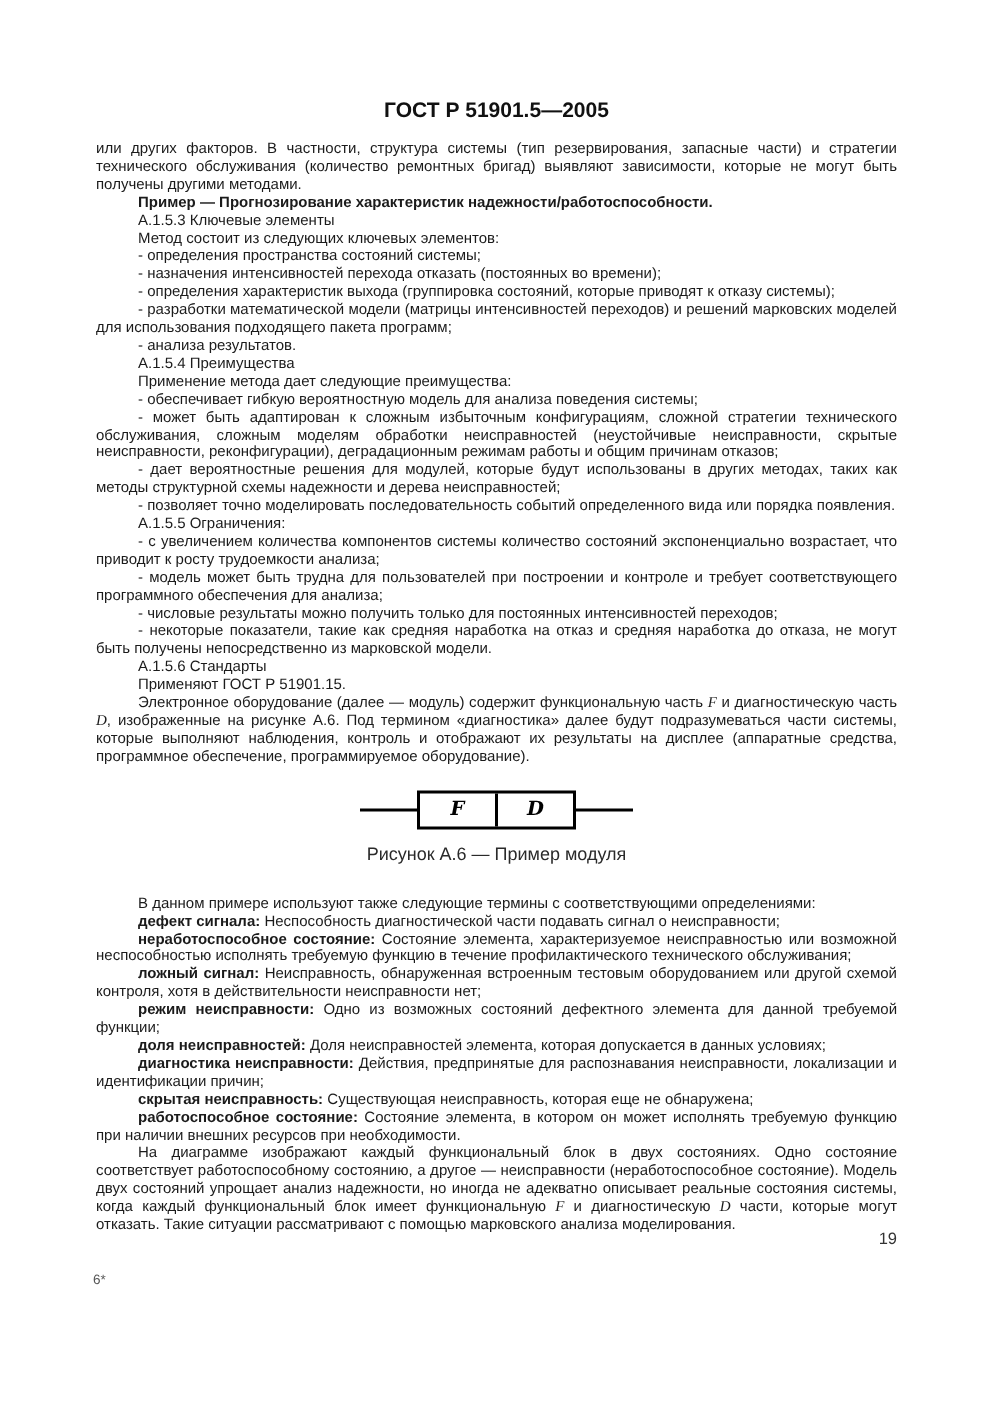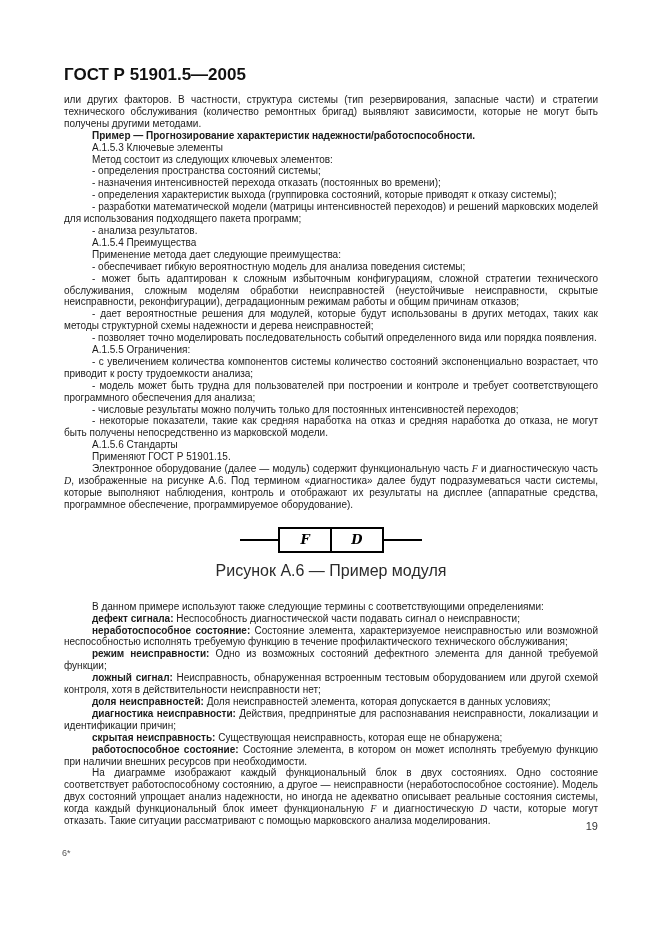--- a/index.html
+++ b/index.html
@@ -2,39 +2,39 @@
 <html lang="ru"><head>
 <meta charset="utf-8">
 <style>
   html,body { margin:0; padding:0; background:#ffffff; }
   .page {
     position:relative; width:662px; height:936px; background:#ffffff;
     font-family:"Liberation Sans", sans-serif; color:#1b1b1b; overflow:hidden;
   }
   .doc-header {
     position:absolute; top:65px; left:64px; right:64px;
-    text-align:left; font-weight:bold; font-size:17px; color:#111;
+    text-align:center; font-weight:bold; font-size:14px; color:#111;
   }
   .content { position:absolute; top:94px; left:64px; width:534px; }
   .para {
     margin:0; text-indent:28px; text-align:justify;
     font-size:10px; line-height:11.9px;
   }
   .para.noindent { text-indent:0; }
   .run-b { font-weight:bold;margin-top:27px; }
   .run-i { font-style:italic; font-family:"Liberation Serif", serif; }
   .figure-row { display:flex; align-items:center; justify-content:center; margin-top:16px; }
   .wire { width:38px; height:2px; background:#000; }
   .module-box { display:flex; border:2px solid #000; background:#fff; }
   .module-cell {
     width:50px; height:22px; display:flex; align-items:center; justify-content:center;
     font-family:"DejaVu Serif", serif; font-style:italic; font-weight:bold; font-size:13px; color:#000;
   }
   .module-cell + .module-cell { border-left:2px solid #000; }
-  .figure-caption { text-align:center; font-size:16px; color:#2a2a2a; margin:9px 0 21px; }
+  .figure-caption { text-align:center; font-size:12px; color:#2a2a2a; margin:9px 0 21px; }
   .footer-mark { position:absolute; left:62px; top:848px; font-size:9px; color:#555; }
   .footer-page { position:absolute; right:64px; top:820px; font-size:11px; color:#333; }
 </style>
 </head>
 <body>
 
 <div class="page">
 
   <div class="doc-header">ГОСТ Р 51901.5—2005</div>
 
@@ -73,22 +73,22 @@
         <div class="module-cell">D</div>
       </div>
       <div class="wire"></div>
     </div>
     <div class="figure-caption">Рисунок А.6 — Пример модуля</div>
 
     <div id="text-bottom">
         <p class="para"><span>В данном примере используют также следующие термины с соответствующими определениями:</span></p>
         <p class="para"><span class="run-b">дефект сигнала:</span><span> Неспособность диагностической части подавать сигнал о неисправности;</span></p>
         <p class="para"><span class="run-b">неработоспособное состояние:</span><span> Состояние элемента, характеризуемое неисправностью или возможной неспособностью исполнять требуемую функцию в течение профилактического технического обслуживания;</span></p>
+        <p class="para"><span class="run-b">ложный сигнал:</span><span> Неисправность, обнаруженная встроенным тестовым оборудованием или другой схемой контроля, хотя в действительности неисправности нет;</span></p>
         <p class="para"><span class="run-b">режим неисправности:</span><span> Одно из возможных состояний дефектного элемента для данной требуемой функции;</span></p>
-        <p class="para"><span class="run-b">ложный сигнал:</span><span> Неисправность, обнаруженная встроенным тестовым оборудованием или другой схемой контроля, хотя в действительности неисправности нет;</span></p>
         <p class="para"><span class="run-b">доля неисправностей:</span><span> Доля неисправностей элемента, которая допускается в данных условиях;</span></p>
         <p class="para"><span class="run-b">диагностика неисправности:</span><span> Действия, предпринятые для распознавания неисправности, локализации и идентификации причин;</span></p>
         <p class="para"><span class="run-b">скрытая неисправность:</span><span> Существующая неисправность, которая еще не обнаружена;</span></p>
         <p class="para"><span class="run-b">работоспособное состояние:</span><span> Состояние элемента, в котором он может исполнять требуемую функцию при наличии внешних ресурсов при необходимости.</span></p>
         <p class="para"><span>На диаграмме изображают каждый функциональный блок в двух состояниях. Одно состояние соответствует работоспособному состоянию, а другое — неисправности (неработоспособное состояние). Модель двух состояний упрощает анализ надежности, но иногда не адекватно описывает реальные состояния системы, когда каждый функциональный блок имеет функциональную </span><span class="run-i">F</span><span> и диагностическую </span><span class="run-i">D</span><span> части, которые могут отказать. Такие ситуации рассматривают с помощью марковского анализа моделирования.</span></p>
       </div>
 
   </div>
 
   <div class="footer-mark">6*</div>

